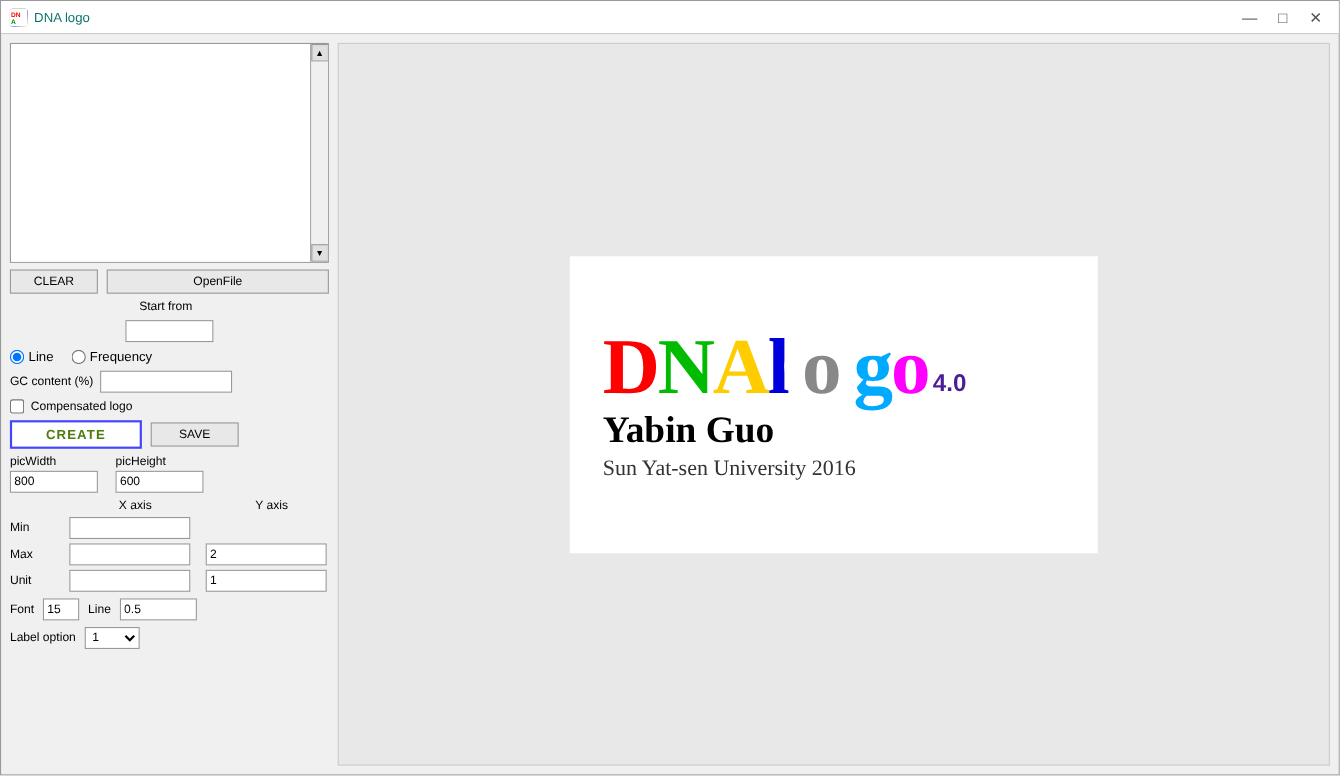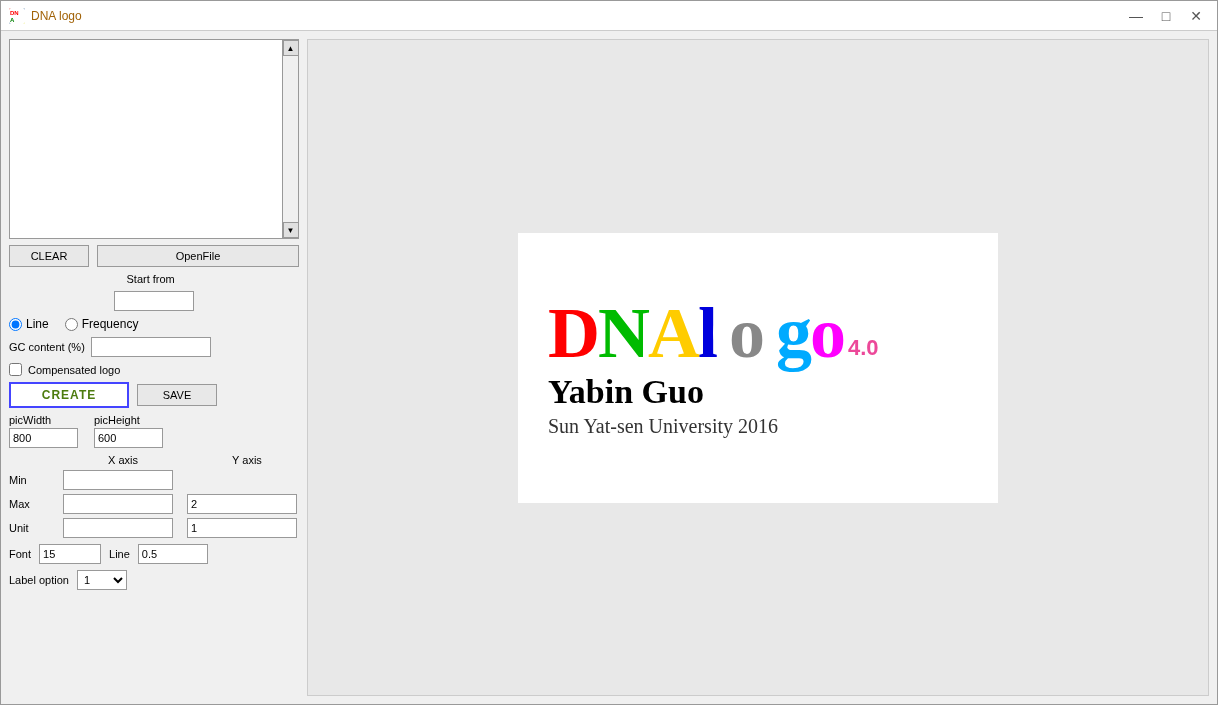--- a/index.html
+++ b/index.html
@@ -42,21 +42,21 @@
       font-size: 10px;
       background: linear-gradient(135deg, red, green, blue, yellow);
       color: white;
       font-weight: bold;
       border-radius: 2px;
     }
 
     .titlebar-title {
       flex: 1;
       font-size: 12px;
-      color: #a16207;
+      color: #0f766e;
     }
 
     .titlebar-controls {
       display: flex;
       gap: 4px;
     }
 
     .titlebar-btn {
       width: 26px;
       height: 20px;
@@ -266,21 +266,21 @@
     }
 
     .pic-field label {
       font-size: 11px;
     }
 
     .pic-input {
       border: 1px solid #999;
       background: white;
       height: 20px;
-      width: 69px;
+      width: 80px;
       font-size: 11px;
       padding: 4px 3px;
     }
 
     
     .axis-table {
       display: grid;
       grid-template-columns: 50px 120px 120px;
       gap: 4px;
       align-items: center;
@@ -309,21 +309,21 @@
     .font-line-row {
       display: flex;
       align-items: center;
       gap: 8px;
     }
 
     .font-input {
       border: 1px solid #999;
       background: white;
       height: 20px;
-      width: 62px;
+      width: 33px;
       font-size: 11px;
       padding: 0 3px;
     }
 
     
     .label-option-row {
       display: flex;
       align-items: center;
       gap: 8px;
     }
@@ -378,21 +378,21 @@
       background: white;
       border-radius: 50%;
       border: 3px solid white;
       box-shadow: 0 0 0 3px white;
     }
     .logo-g { color: #00aaff; font-family: Georgia, serif; }
     .logo-o2 { color: #ff00ff; font-family: Georgia, serif; }
     .logo-version {
       font-size: 22px;
       font-weight: bold;
-      color: #ec4899;
+      color: #4c1d95;
       align-self: flex-end;
       margin-bottom: 8px;
       margin-left: 4px;
     }
 
     .logo-author {
       font-size: 34px;
       font-weight: bold;
       color: #000;
       font-family: Georgia, serif;

